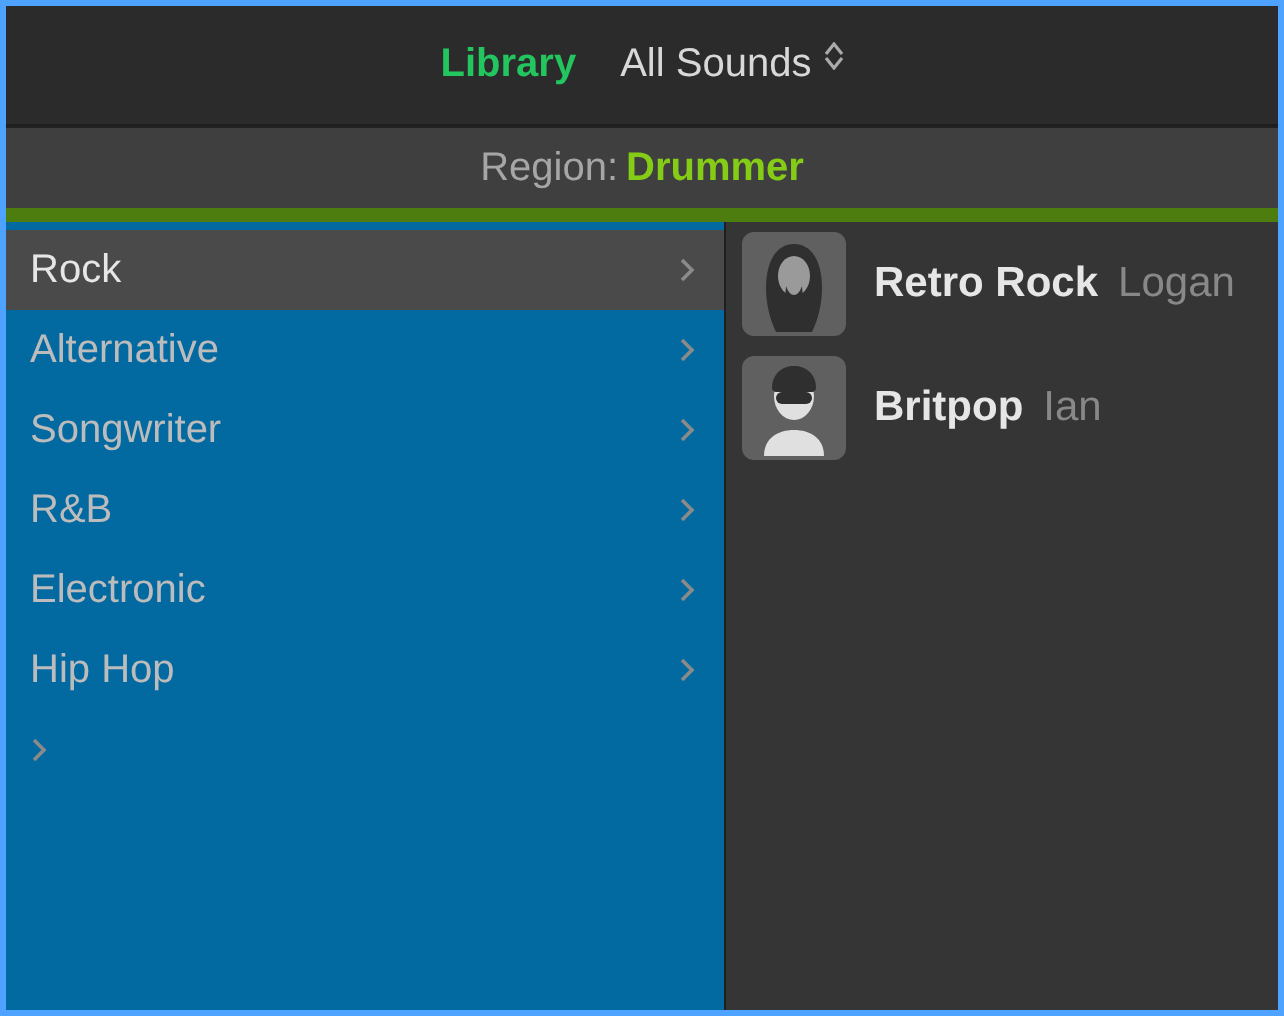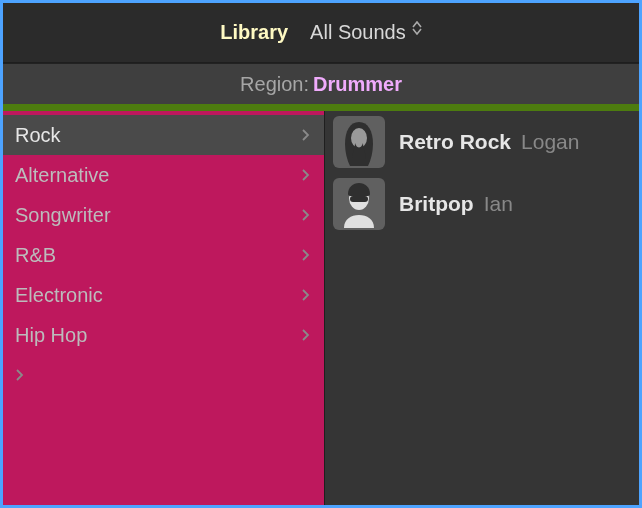--- a/index.html
+++ b/index.html
@@ -15,42 +15,42 @@
   .toolbar {
     height: 60px;
     background: #2b2b2b;
     display: flex;
     align-items: center;
     justify-content: center;
     gap: 22px;
     font-size: 20px;
     border-bottom: 1px solid #1e1e1e;
   }
-  .toolbar .tab-library { color: #fef9c3; font-weight: 600; }
+  .toolbar .tab-library { color: #22c55e; font-weight: 600; }
   .toolbar .dropdown {
     color: #d8d8d8;
     display: flex; align-items: flex-start; gap: 6px;
     cursor: default;
   }
   .chevrons { display:inline-flex; flex-direction:column; line-height:0; color:#aaa; }
   .chevrons svg { width:10px; height:7px; }
   .region-bar {
     height: 48px;
     background: #3f3f3f;
     display: flex; align-items: center; justify-content: center;
     font-size: 20px;
     color: #a6a6a6;
     border-bottom: 7px solid #4d7c0f;
     border-top: 1px solid #222;
   }
-  .region-bar .region-value { color: #f0abfc; font-weight: 700; margin-left: 4px; }
+  .region-bar .region-value { color: #84cc16; font-weight: 700; margin-left: 4px; }
   .content { flex: 1; display: flex; min-height: 0; }
   .genre-col {
-    width: 322px;
-    background: #be185d;
+    width: 360px;
+    background: #0369a1;
     border-right: 1px solid #1f1f1f;
     padding-top: 4px;
   }
   .genre-item {
     height: 40px;
     display: flex; align-items: center; justify-content: space-between;
     padding: 0 14px 0 12px;
     color: #bcbcbc;
     font-size: 20px;
     cursor: default;

